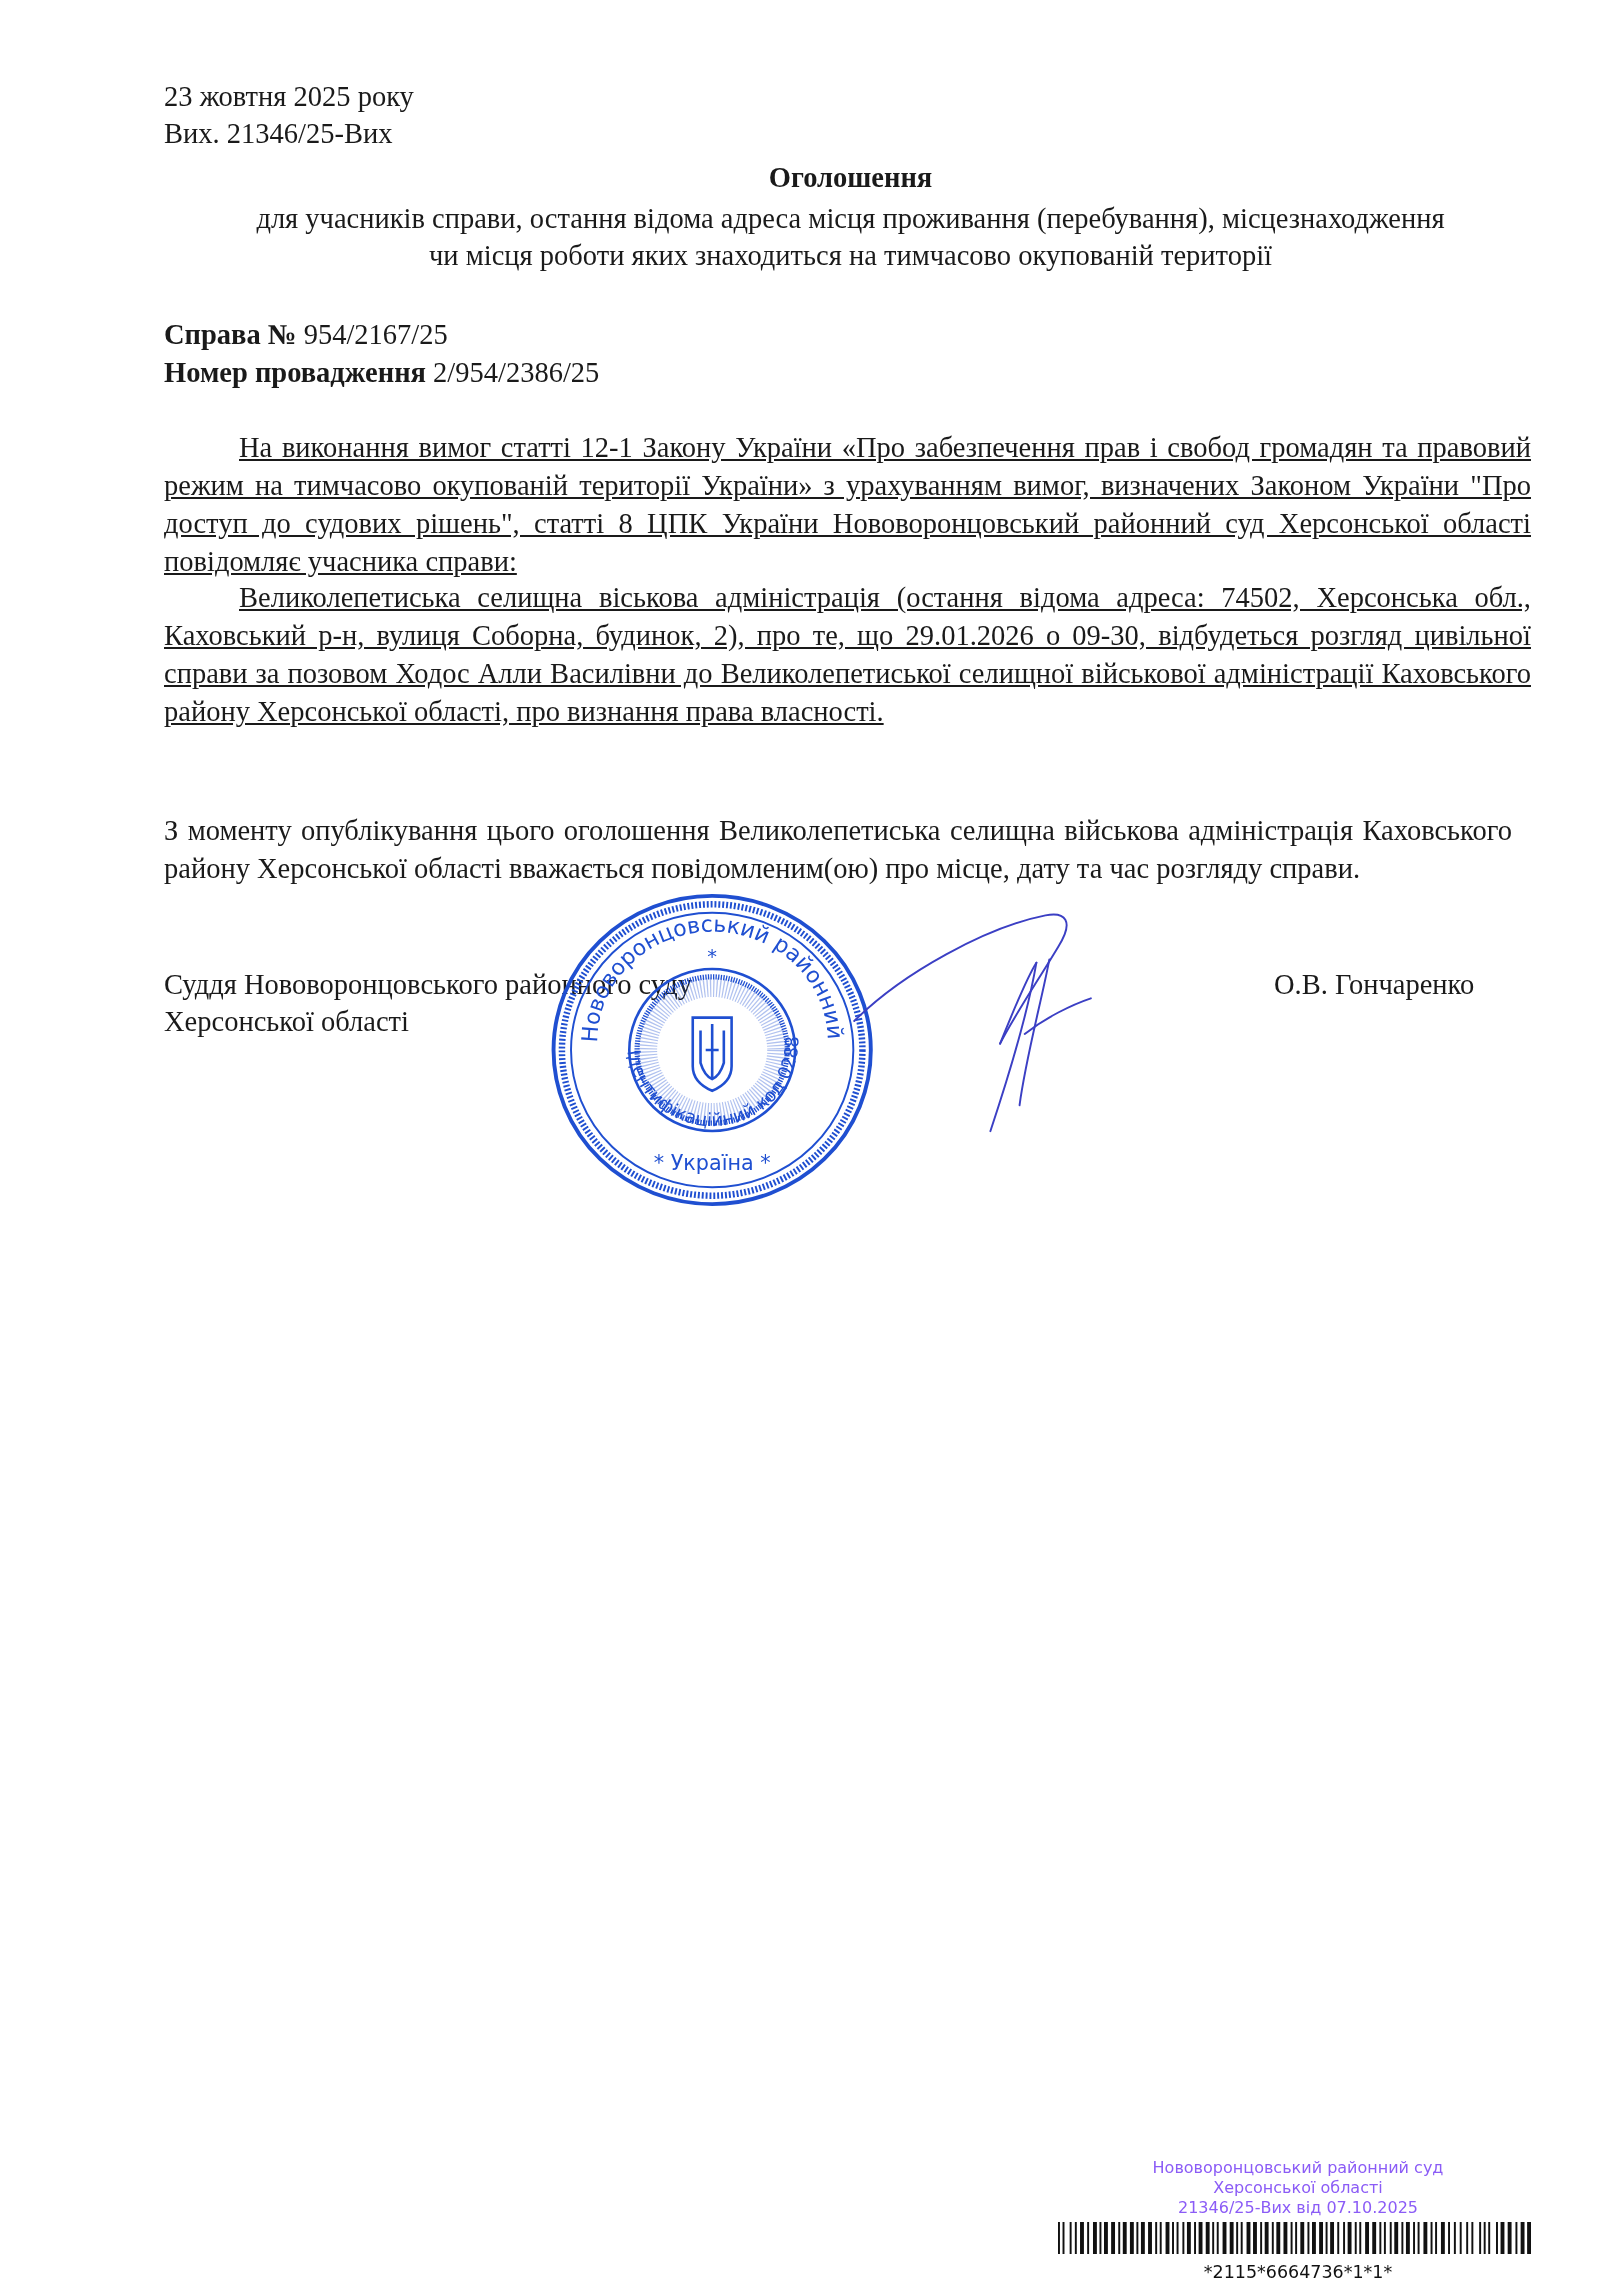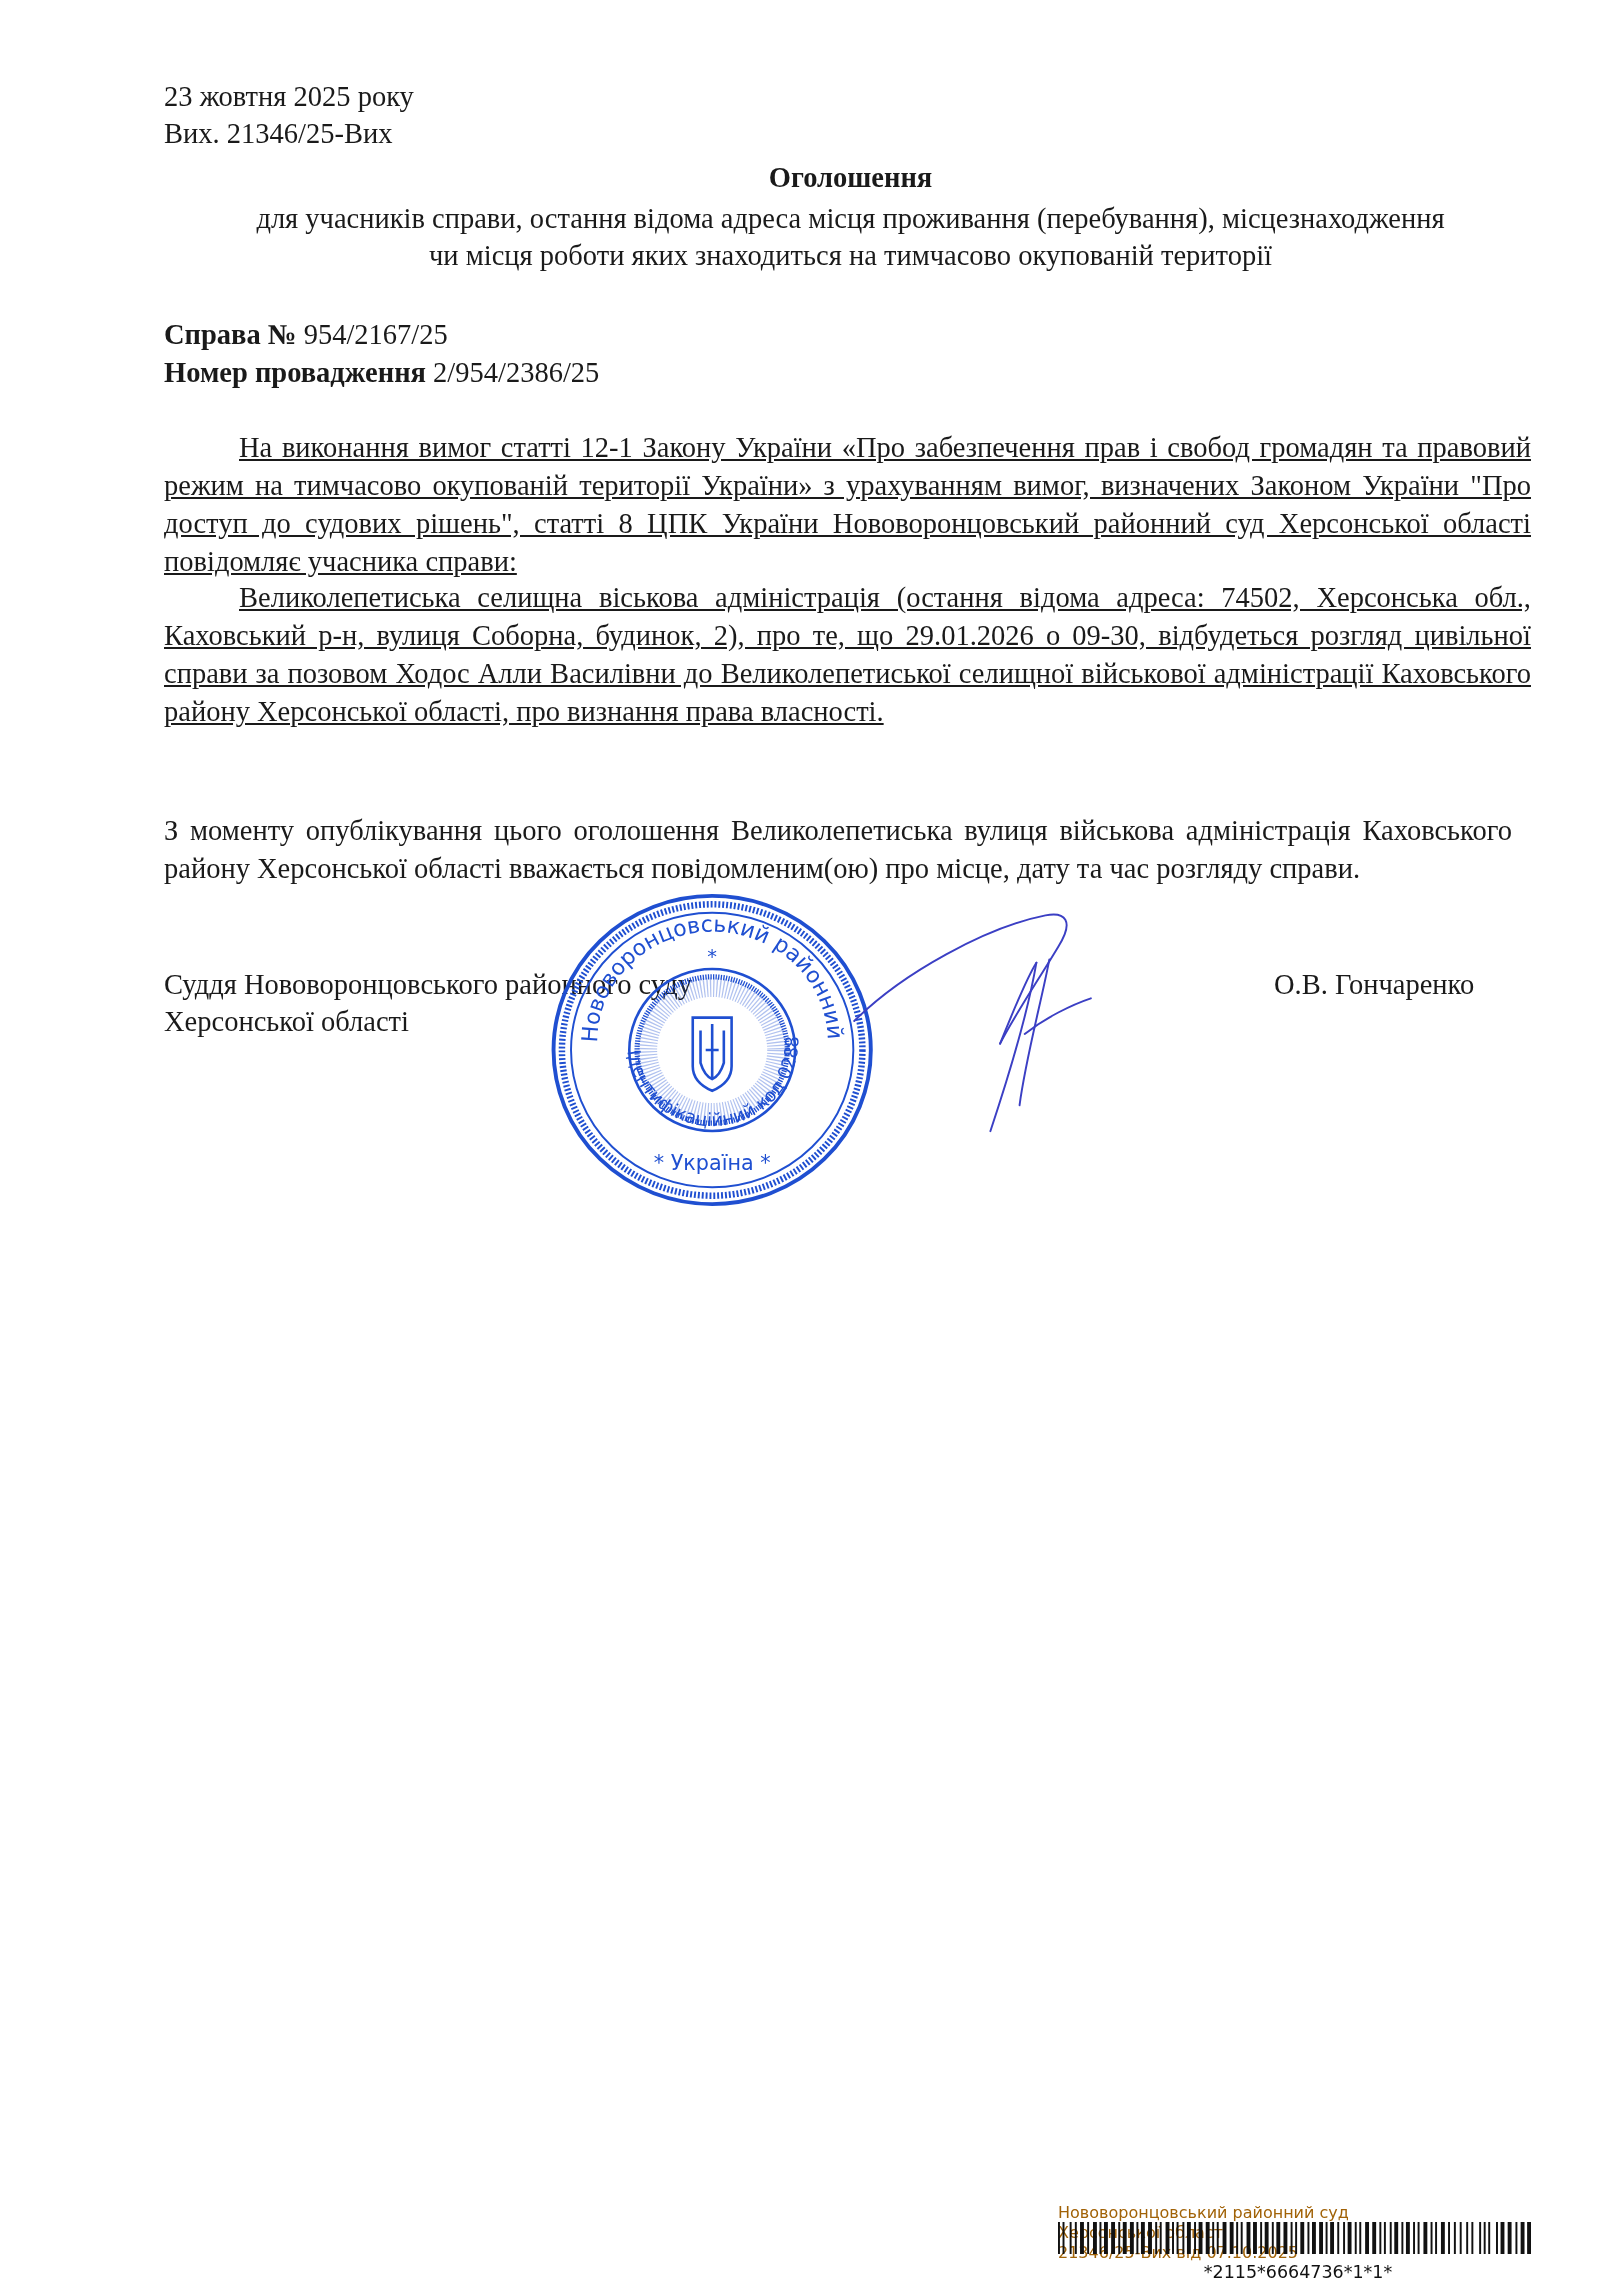--- a/index.html
+++ b/index.html
@@ -16,21 +16,21 @@
       position: absolute; left: 156px; width: 1367px;
       font-size: 28.5px; line-height: 38px; text-align: justify;
       text-align-last: left;
     }
     .indent { text-indent: 75px; text-decoration: underline; }
     .stamp { position: absolute; left: 541px; top: 891px; width: 327px; height: 318px; }
     .signature { position: absolute; left: 843px; top: 901px; width: 363px; height: 240px; }
     .footer-block {
       position: absolute; left: 1050px; top: 2158px; width: 480px;
       font-family: "DejaVu Sans", "Liberation Sans", sans-serif;
-      font-size: 16px; line-height: 20px; color: #a16207; margin-top: 45px;
+      font-size: 16px; line-height: 20px; text-align: center; color: #8b5cf6;
     }
     .barcode { position: absolute; left: 1050px; top: 2222px; width: 473px; height: 32px; }
     .barcode-text {
       position: absolute; left: 1050px; top: 2254px; width: 480px; text-align: center;
       font-family: "DejaVu Sans", "Liberation Sans", sans-serif; font-size: 17.5px; color: #111; margin-top: 8px;
     }
   </style>
 </head>
 <body>
 
@@ -47,21 +47,21 @@
     <span class="bold">Справа №</span>
     <span>954/2167/25</span>
   </div>
   <div class="line" style="left:156px; top:354px;">
     <span class="bold">Номер провадження</span>
     <span>2/954/2386/25</span>
   </div>
 
   <div class="para indent" style="top:429px;">На виконання вимог статті 12-1 Закону України «Про забезпечення прав і свобод громадян та правовий режим на тимчасово окупованій території України» з урахуванням вимог, визначених Законом України "Про доступ до судових рішень", статті 8 ЦПК України Нововоронцовський районний суд Херсонської області повідомляє учасника справи:</div>
   <div class="para indent" style="top:579px;">Великолепетиська селищна віськова адміністрація (остання відома адреса: 74502, Херсонська обл., Каховський р-н, вулиця Соборна, будинок, 2), про те, що   29.01.2026 о 09-30, відбудеться розгляд цивільної справи за позовом Ходос Алли Василівни до Великолепетиської селищної військової адміністрації Каховського району Херсонської області, про визнання права власності.</div>
-  <div class="para" style="top:812px; width:1348px;">З моменту опублікування цього оголошення Великолепетиська вулиця військова адміністрація Каховського району Херсонської області вважається повідомленим(ою) про місце, дату та час розгляду справи.</div>
+  <div class="para" style="top:812px; width:1348px;">З моменту опублікування цього оголошення Великолепетиська селищна військова адміністрація Каховського району Херсонської області вважається повідомленим(ою) про місце, дату та час розгляду справи.</div>
 
   <div class="line" style="left:156px; top:966px;">Суддя Нововоронцовського районного суду</div>
   <div class="line" style="left:156px; top:1003px;">Херсонської області</div>
   <div class="line" style="left:1266px; top:966px;">О.В. Гончаренко</div>
 
   <svg class="stamp" viewBox="0 0 505 490">
     <defs>
       <path id="sealOuterArc" d="M 75 245 A 178 170 0 1 1 430 245"></path>
       <path id="sealBottomArc" d="M 115 300 A 140 140 0 0 0 390 300"></path>
       <path id="sealInnerArc" d="M 120 230 A 132 132 0 0 0 385 230"></path>

